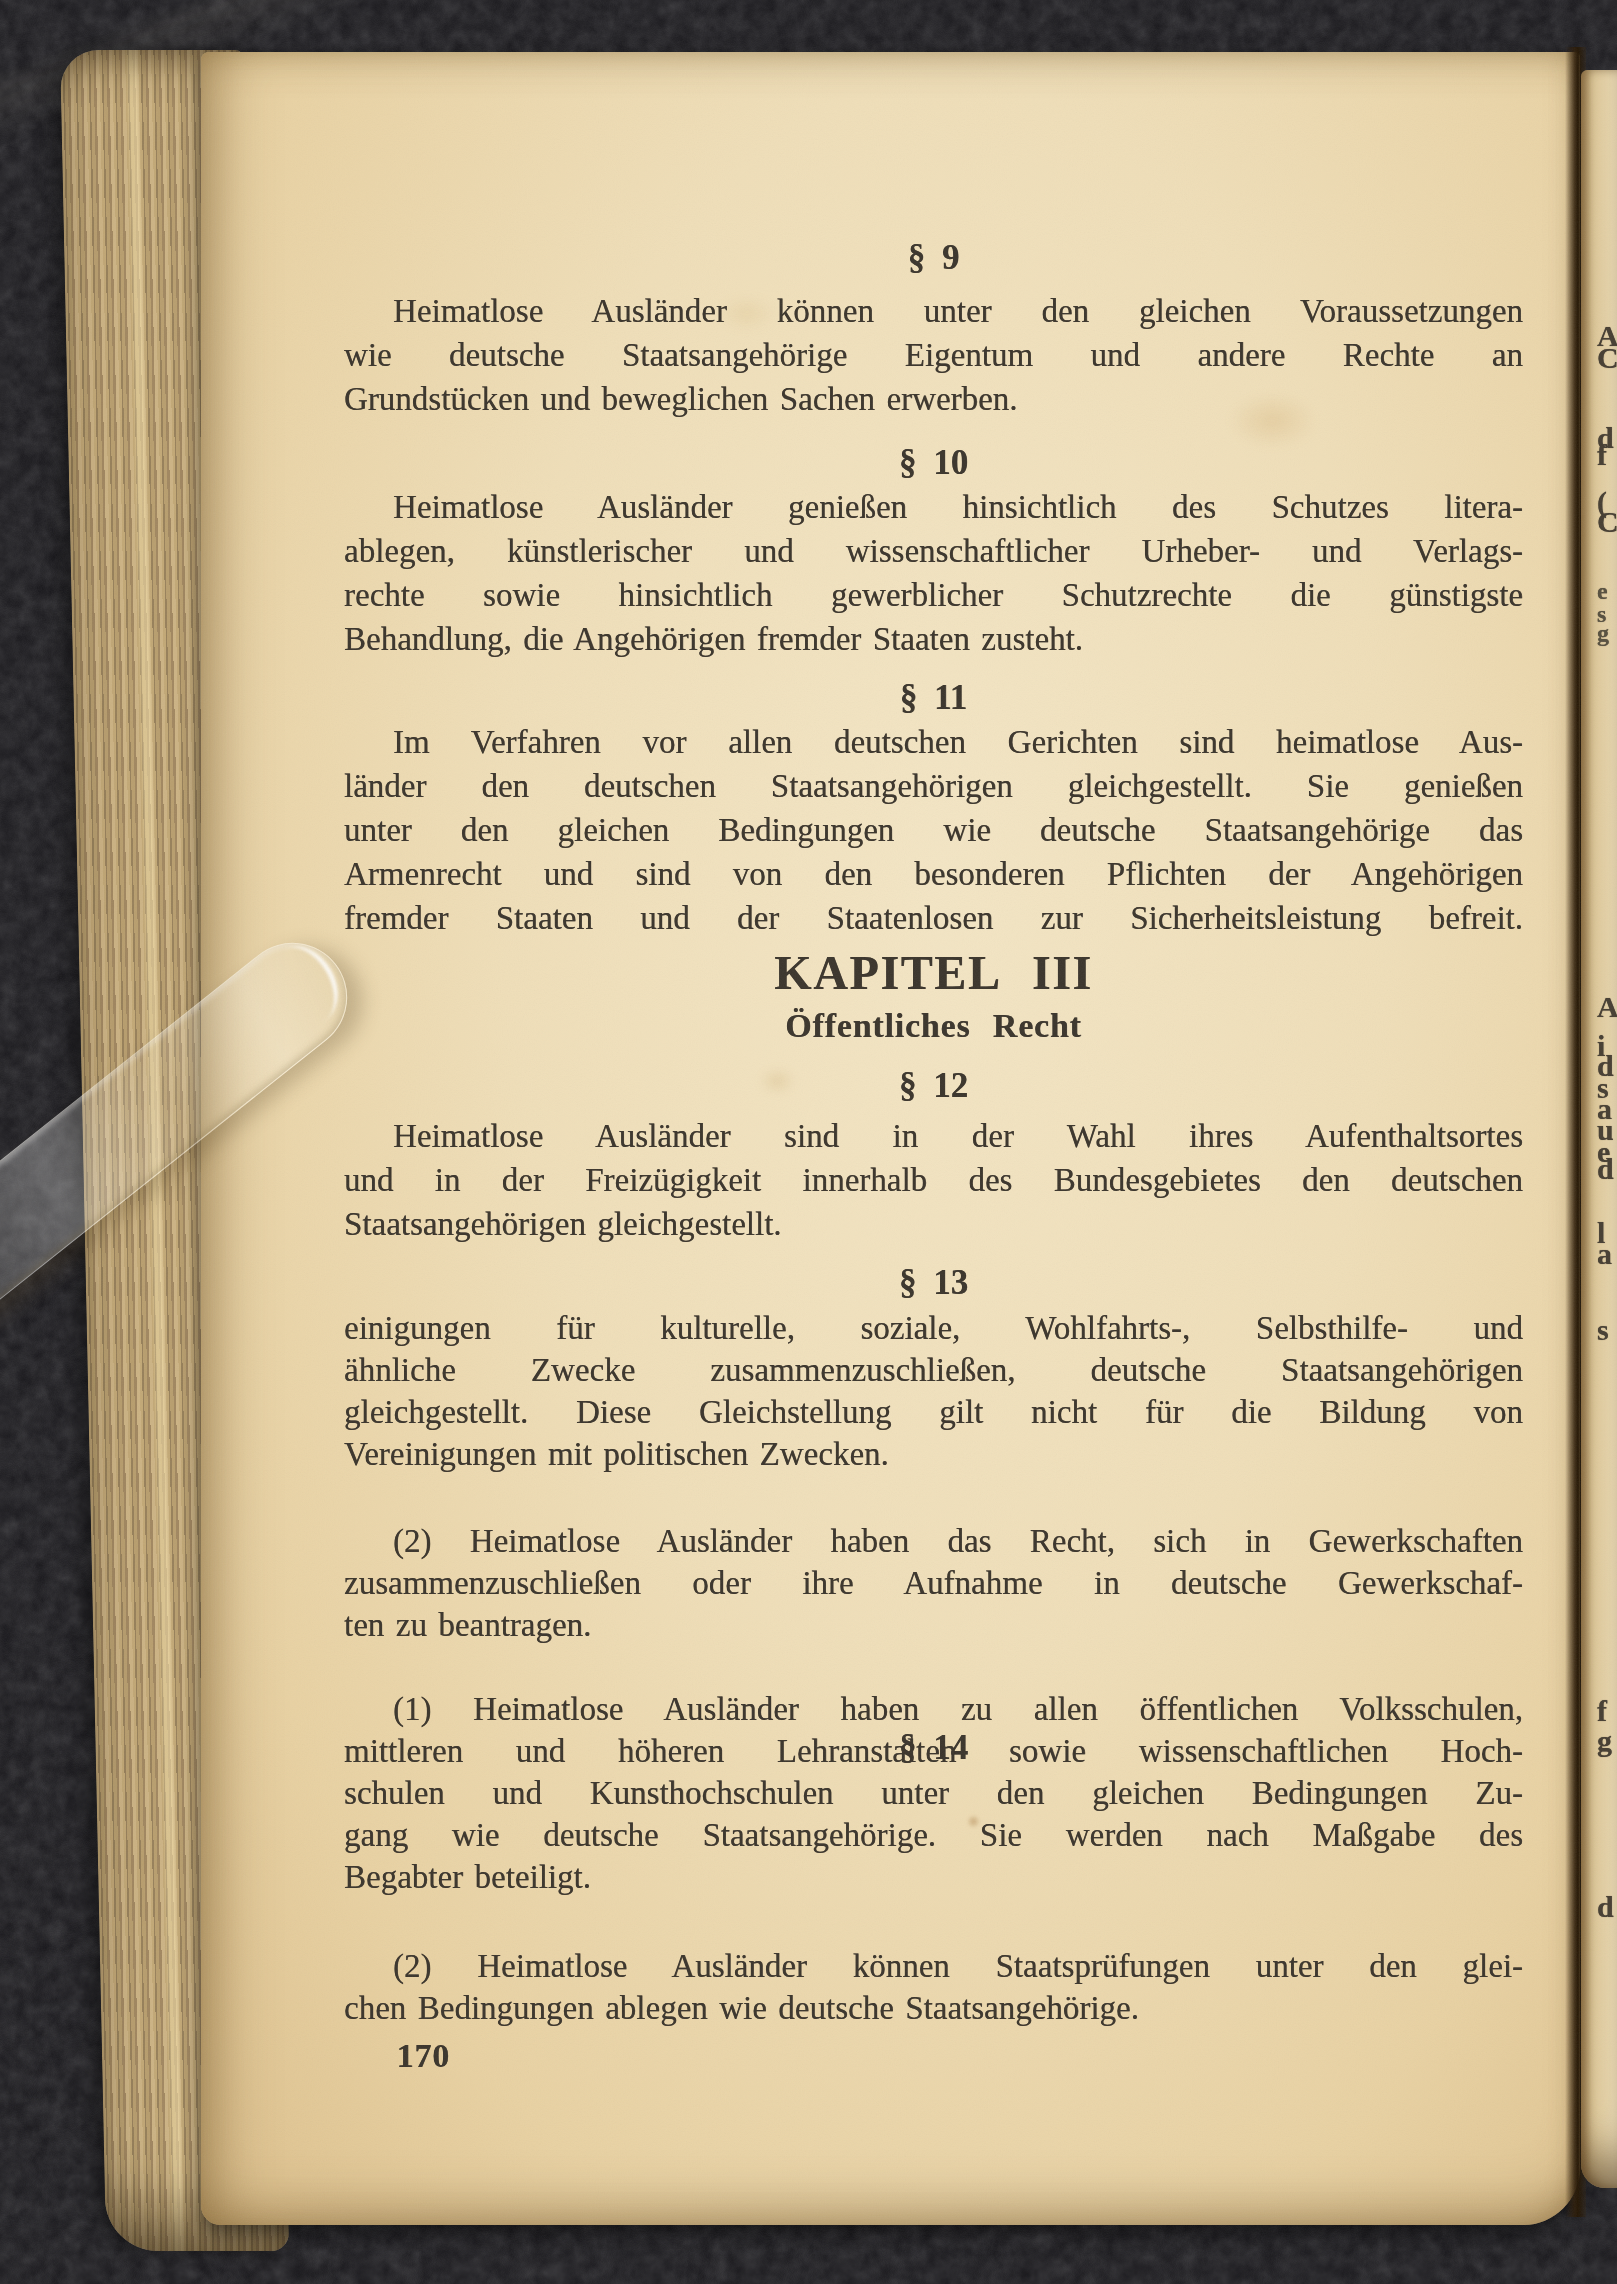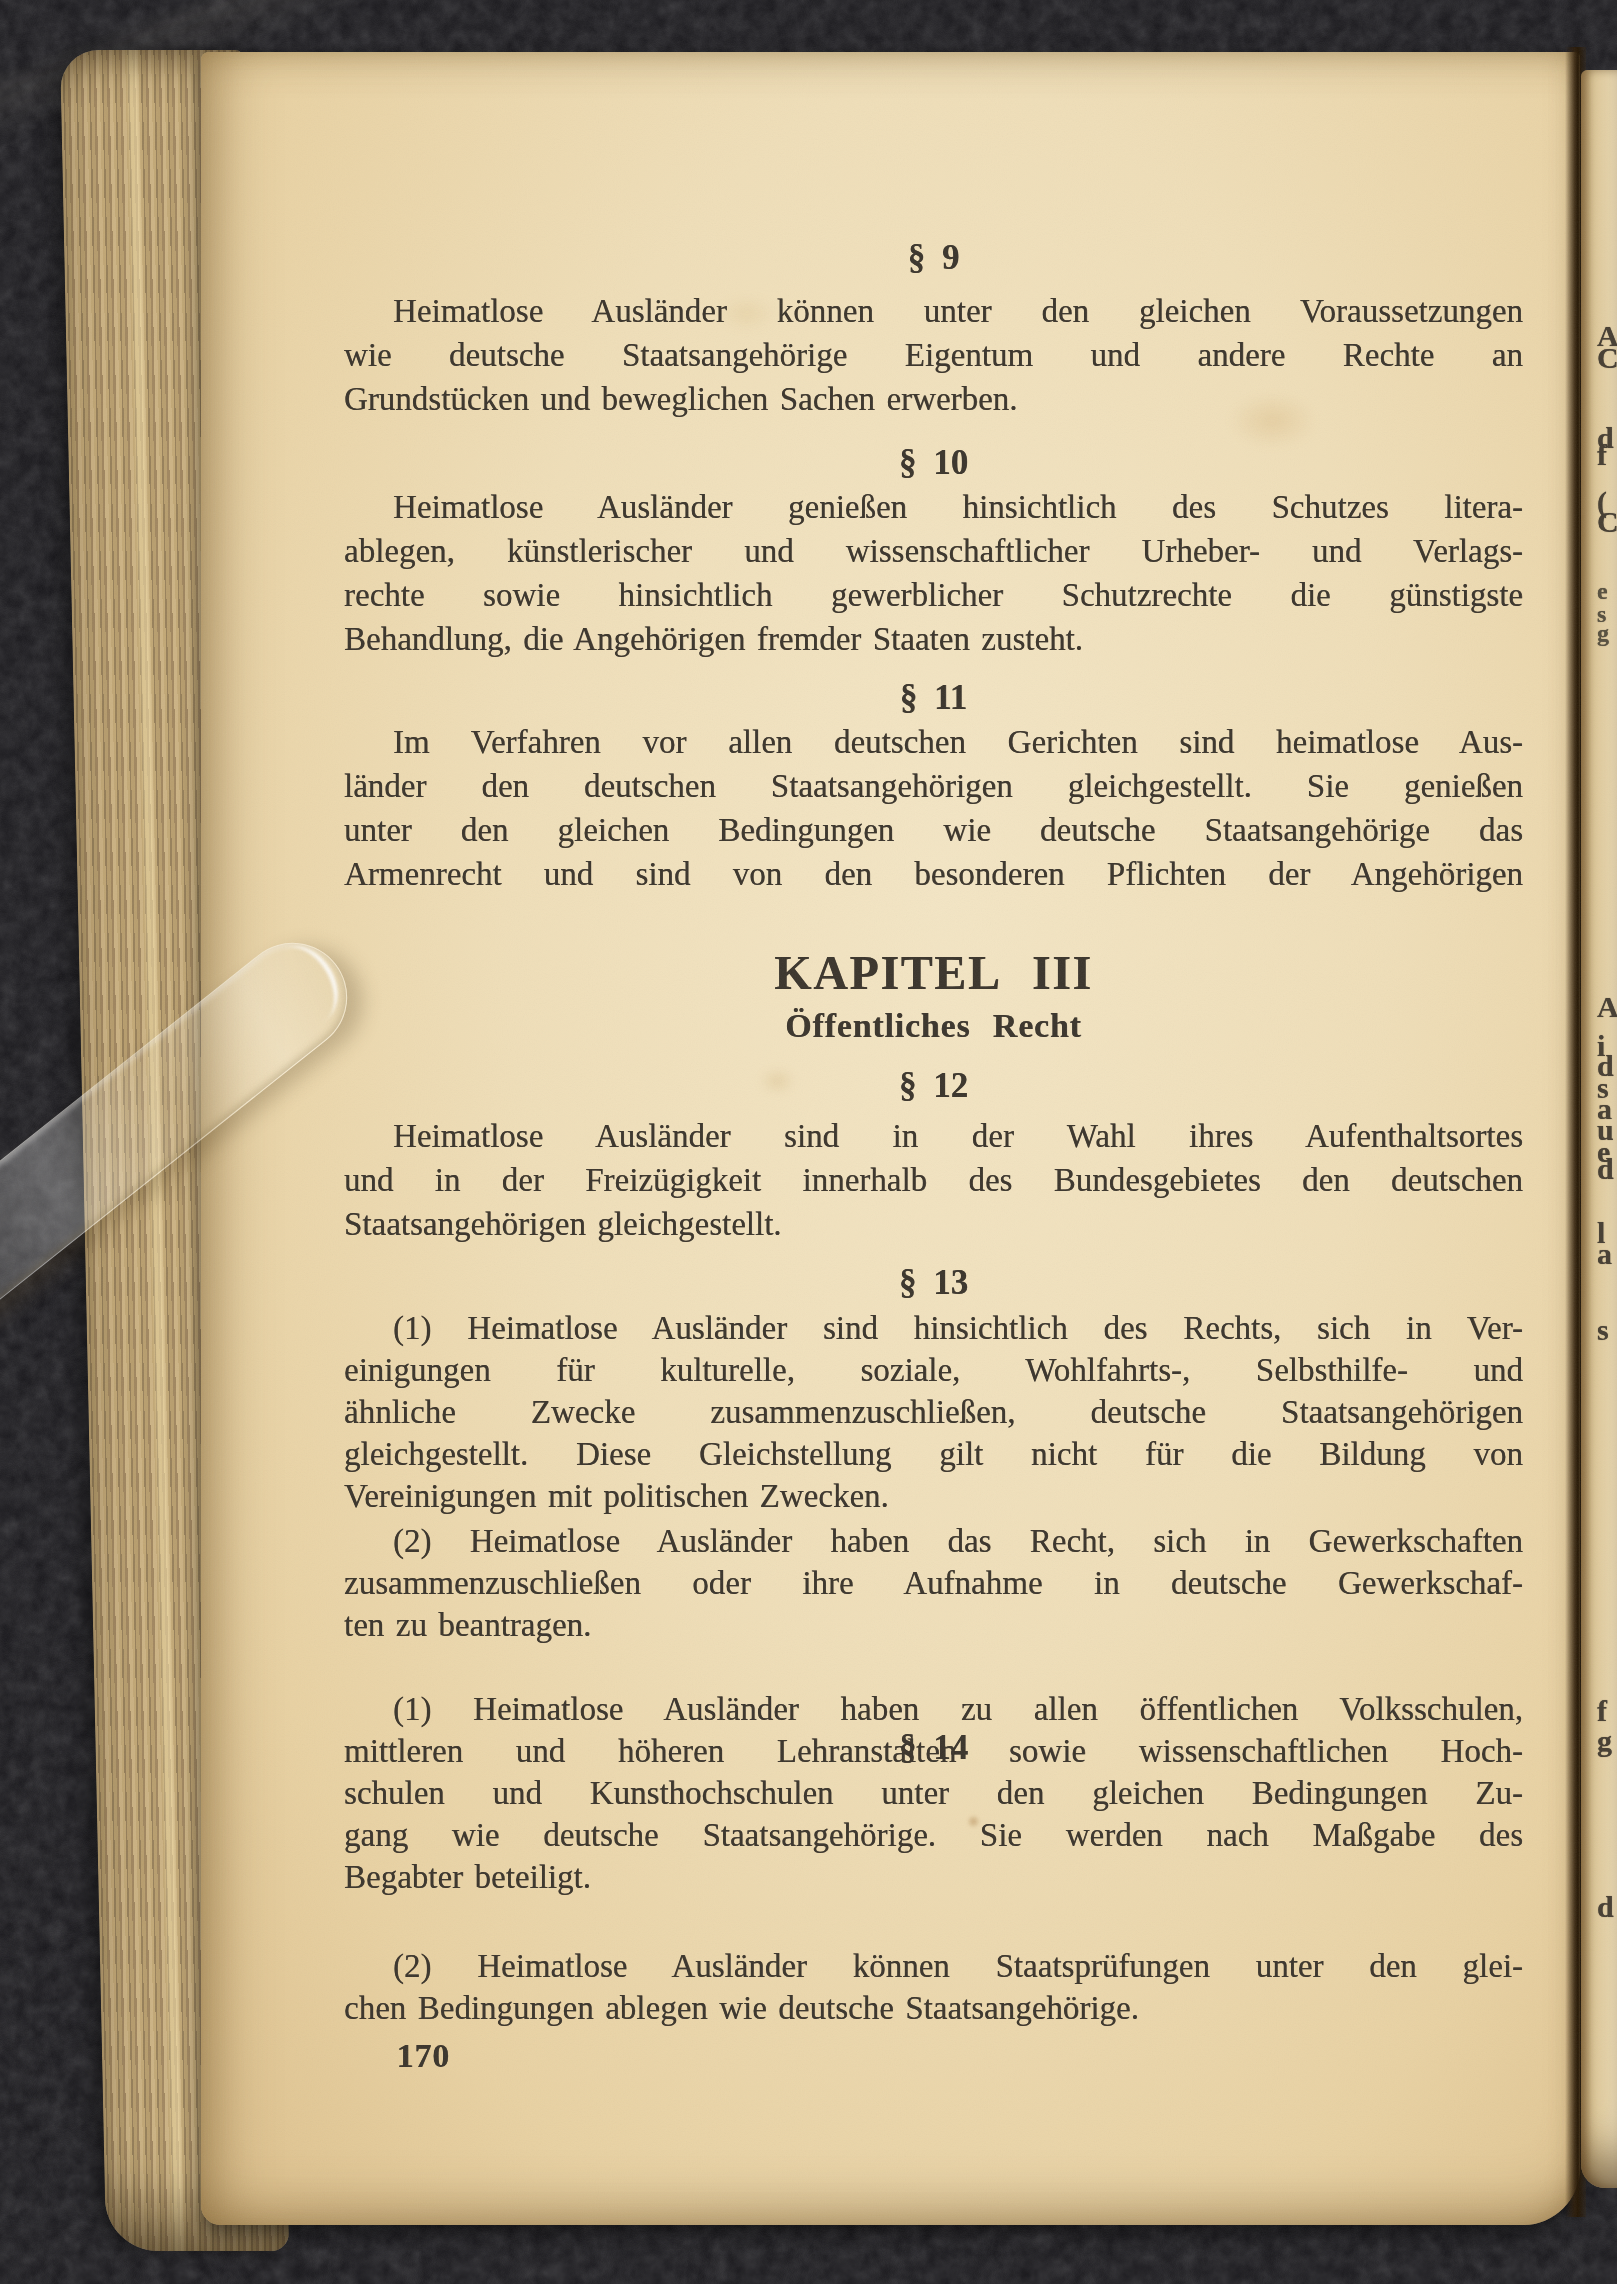--- a/index.html
+++ b/index.html
@@ -141,35 +141,35 @@
       <div class="line">rechte sowie hinsichtlich gewerblicher Schutzrechte die günstigste</div>
       <div class="line end">Behandlung, die Angehörigen fremder Staaten zusteht.</div>
     </div>
 
     <div class="block heading" style="top:676px">§ 11</div>
     <div class="block" style="top:720px">
       <div class="line first">Im Verfahren vor allen deutschen Gerichten sind heimatlose Aus-</div>
       <div class="line">länder den deutschen Staatsangehörigen gleichgestellt. Sie genießen</div>
       <div class="line">unter den gleichen Bedingungen wie deutsche Staatsangehörige das</div>
       <div class="line">Armenrecht und sind von den besonderen Pflichten der Angehörigen</div>
+      <div class="line">fremder Staaten und der Staatenlosen zur Sicherheitsleistung befreit.</div>
     </div>
 
     <div class="block heading kapitel" style="top:951px">KAPITEL III</div>
     <div class="block heading subtitle" style="top:1004px">Öffentliches Recht</div>
 
     <div class="block heading" style="top:1064px">§ 12</div>
     <div class="block" style="top:1114px">
       <div class="line first">Heimatlose Ausländer sind in der Wahl ihres Aufenthaltsortes</div>
       <div class="line">und in der Freizügigkeit innerhalb des Bundesgebietes den deutschen</div>
       <div class="line end">Staatsangehörigen gleichgestellt.</div>
     </div>
 
     <div class="block heading" style="top:1261px">§ 13</div>
     <div class="block tight" style="top:1307px">
-      <div class="line first">(1) Heimatlose Ausländer sind hinsichtlich des Rechts, sich in Ver-</div>
       <div class="line">einigungen für kulturelle, soziale, Wohlfahrts-, Selbsthilfe- und</div>
       <div class="line">ähnliche Zwecke zusammenzuschließen, deutsche Staatsangehörigen</div>
       <div class="line">gleichgestellt. Diese Gleichstellung gilt nicht für die Bildung von</div>
       <div class="line end">Vereinigungen mit politischen Zwecken.</div>
     </div>
     <div class="block tight" style="top:1520px">
       <div class="line first">(2) Heimatlose Ausländer haben das Recht, sich in Gewerkschaften</div>
       <div class="line">zusammenzuschließen oder ihre Aufnahme in deutsche Gewerkschaf-</div>
       <div class="line end">ten zu beantragen.</div>
     </div>

